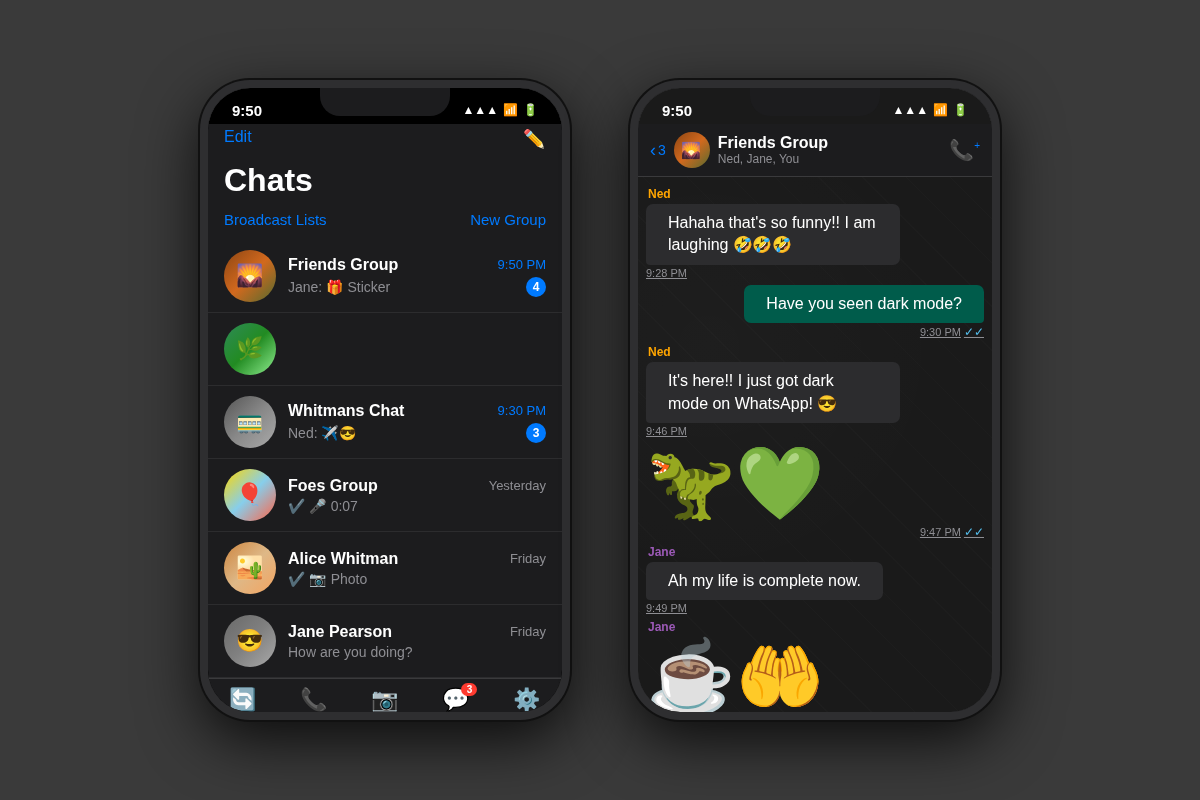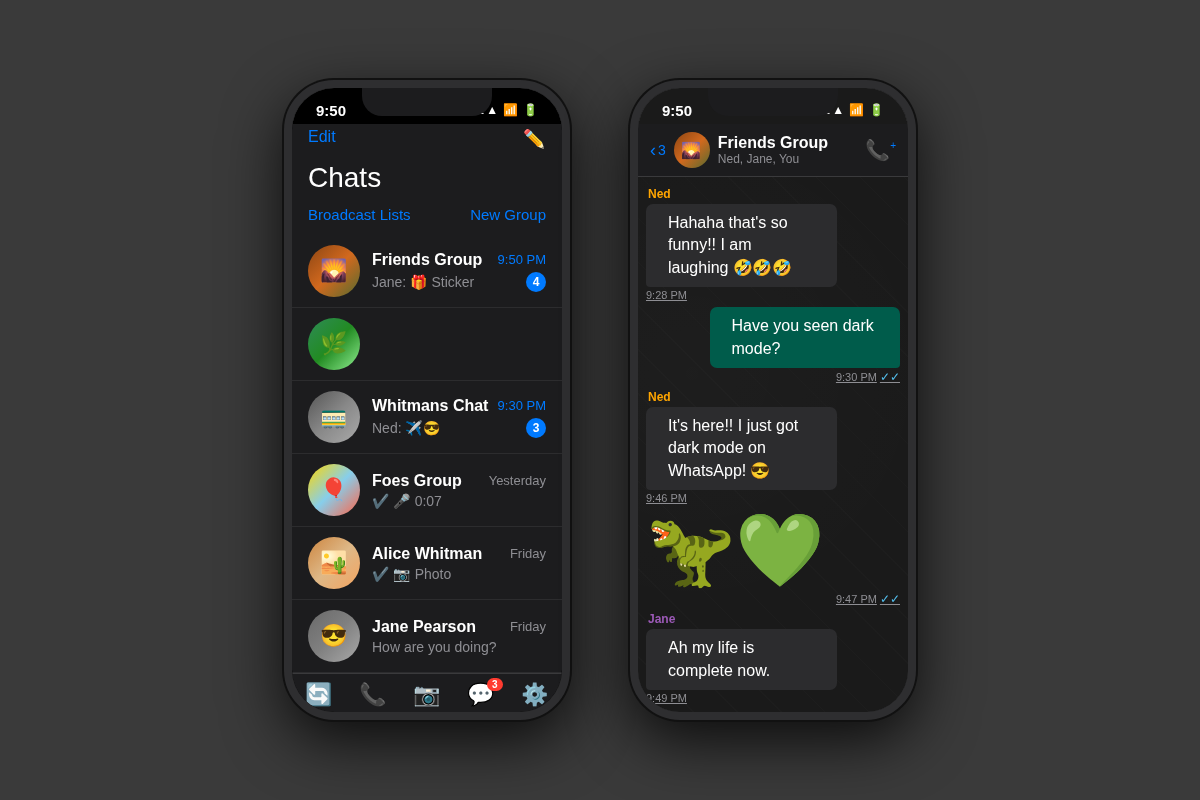--- a/index.html
+++ b/index.html
@@ -14,21 +14,21 @@
       overflow: hidden;
     }
     .phones-container {
       display: flex;
       gap: 60px;
       align-items: center;
     }
 
     
     .phone {
-      width: 286px;
+      width: 370px;
       height: 640px;
       background: #1c1c1e;
       border-radius: 50px;
       border: 8px solid #2e2e30;
       box-shadow: 0 0 0 2px #111, inset 0 0 0 1px #444, 0 20px 60px rgba(0,0,0,0.8);
       position: relative;
       overflow: hidden;
       display: flex;
       flex-direction: column;
     }
@@ -73,21 +73,21 @@
       background: #1c1c1e;
     }
     .chats-header-top {
       display: flex;
       justify-content: space-between;
       align-items: flex-start;
       padding: 4px 0 8px;
     }
     .chats-edit { color: #007AFF; font-size: 16px; }
     .chats-compose { color: #007AFF; font-size: 18px; }
-    .chats-title { font-size: 28px; font-weight: 400; color: #fff; padding: 4px 0 8px; }
+    .chats-title { font-size: 32px; font-weight: 700; color: #fff; padding: 4px 0 8px; }
     .chats-actions {
       display: flex;
       justify-content: space-between;
       align-items: center;
       padding: 4px 0;
     }
     .broadcast-lists { color: #007AFF; font-size: 15px; }
     .new-group { color: #007AFF; font-size: 15px; }
 
     

